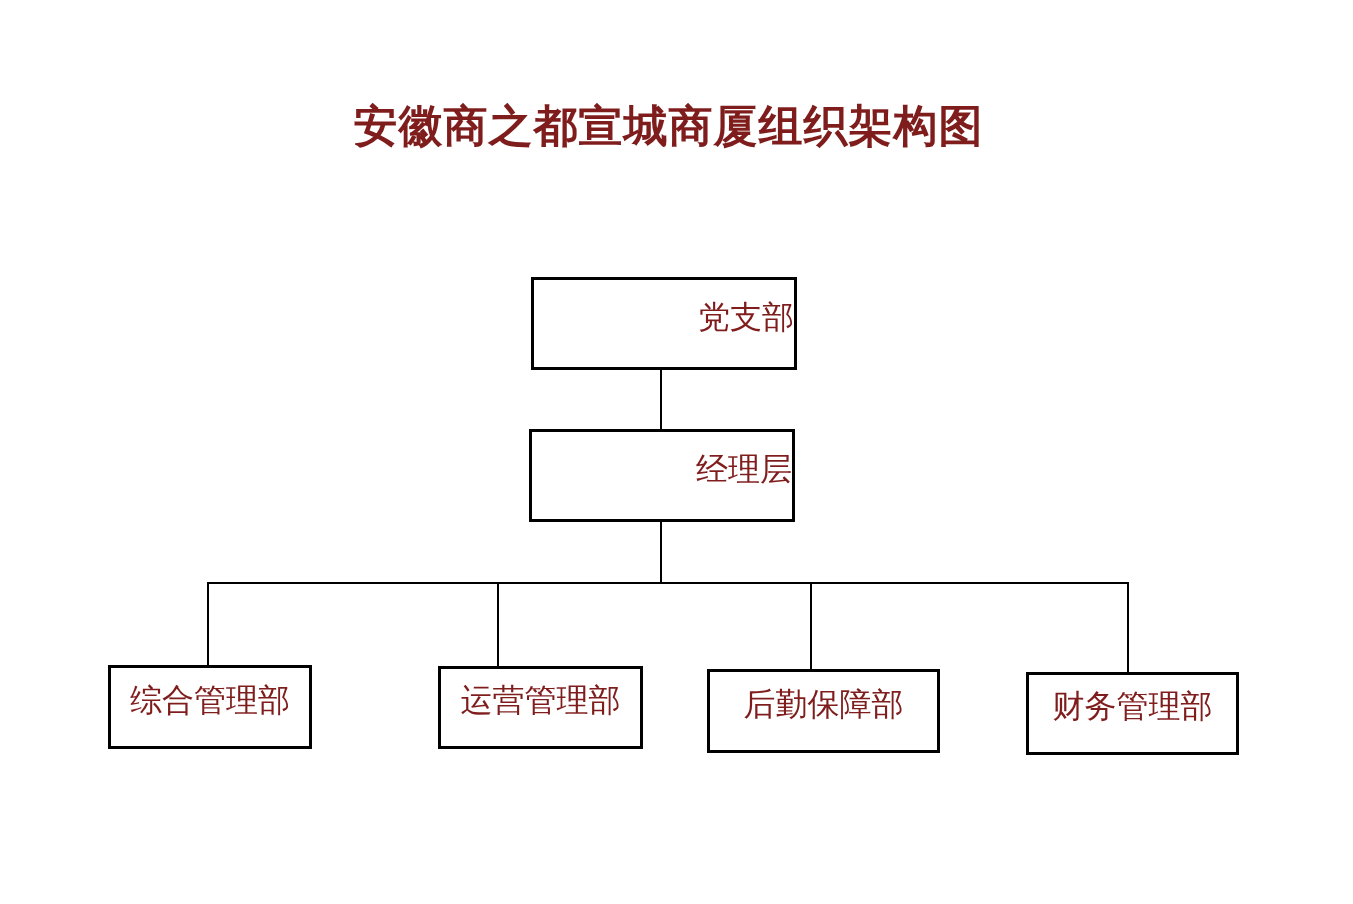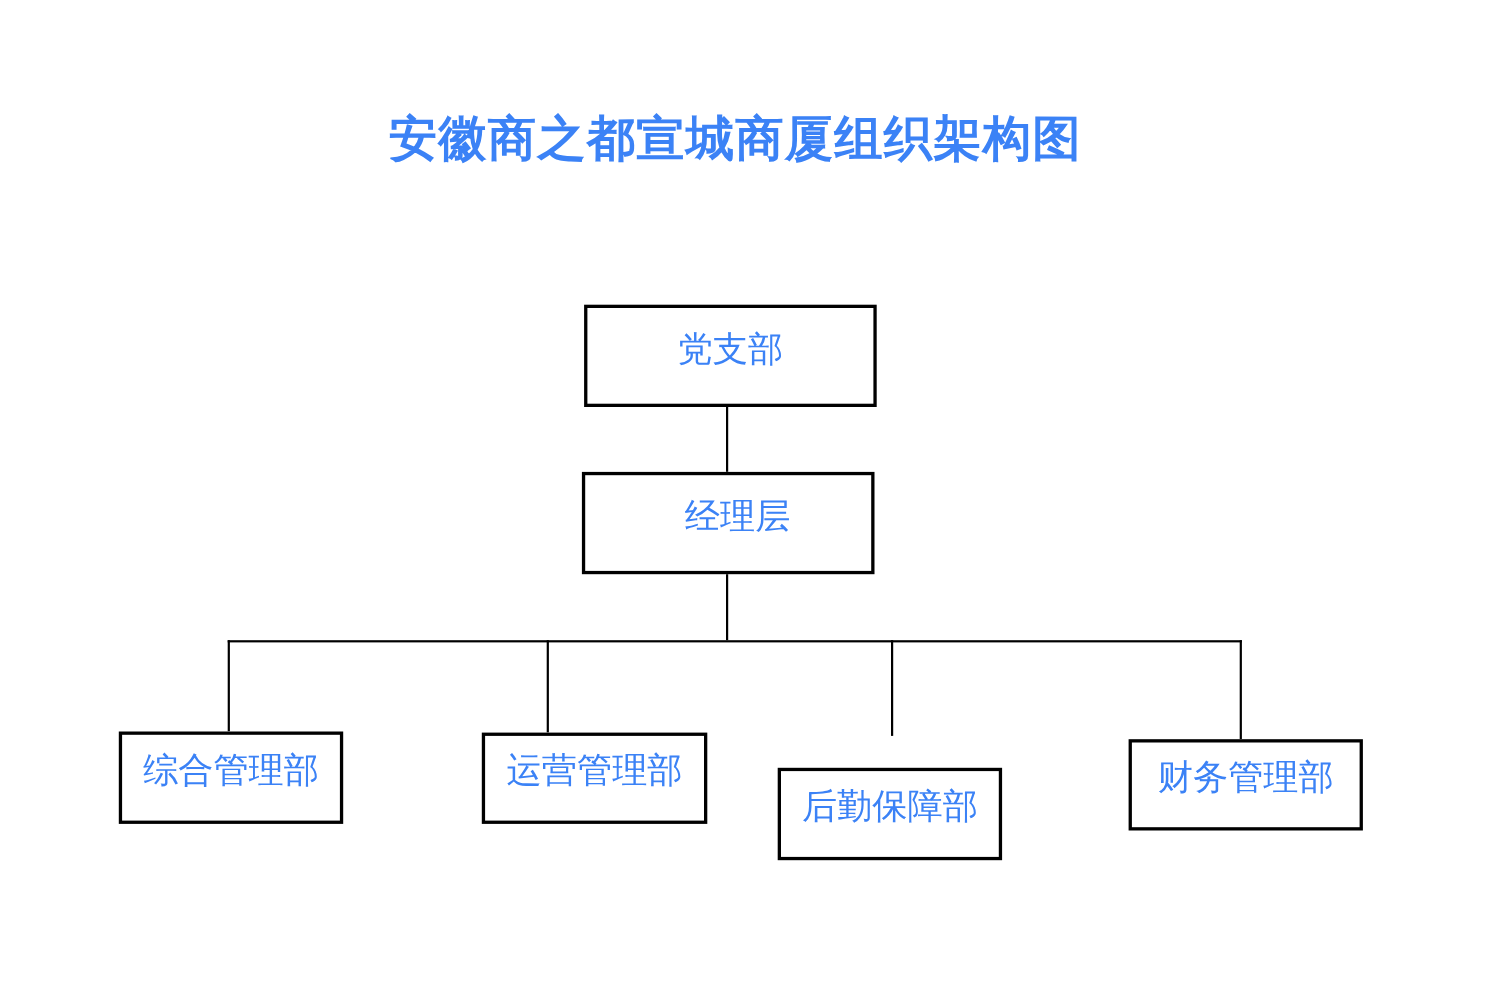--- a/index.html
+++ b/index.html
@@ -5,21 +5,21 @@
   html, body {
     margin: 0;
     padding: 0;
     background: #ffffff;
   }
   .canvas {
     position: relative;
     width: 1353px;
     height: 904px;
     background: #ffffff;
-    color: #3b82f6;
+    color: #7f1d1d;
     font-family: "DejaVu Serif", "Liberation Serif", serif;
     overflow: hidden;
   }
   .chart-title {
     position: absolute;
     left: 0;
     top: 97px;
     width: 1337px;
     text-align: center;
     font-size: 44px;
@@ -33,20 +33,21 @@
     border: 3px solid #000000;
     background: #ffffff;
     display: flex;
     align-items: center;
     justify-content: center;
     font-size: 32px;
     white-space: nowrap;
   }
   .node-top {
     padding-bottom: 12px; 
+    justify-content: flex-end;
   }
   .node-dept {
     padding-bottom: 13px;
   }
   .line {
     position: absolute;
     background: #000000;
   }
   .line.v { width: 2px; }
   .line.h { height: 2px; }
@@ -78,21 +79,21 @@
   <div class="line v" style="left:1127px; top:582px; height:90px;"></div>
 
   <div class="node node-dept" style="left:108px; top:665px; width:204px; height:84px;">
     <span>综合管理部</span>
   </div>
 
   <div class="node node-dept" style="left:398px; top:666px; width:205px; height:83px;margin-left:40px;">
     <span>运营管理部</span>
   </div>
 
-  <div class="node node-dept" style="left:707px; top:698px; width:204px; height:84px;">
+  <div class="node node-dept" style="left:707px; top:669px; width:233px; height:84px;">
     <span>后勤保障部</span>
   </div>
 
   <div class="node node-dept" style="left:1026px; top:672px; width:213px; height:83px;justify-content:center;">
     <span>财务管理部</span>
   </div>
 
 </div>
 
 </body></html>

